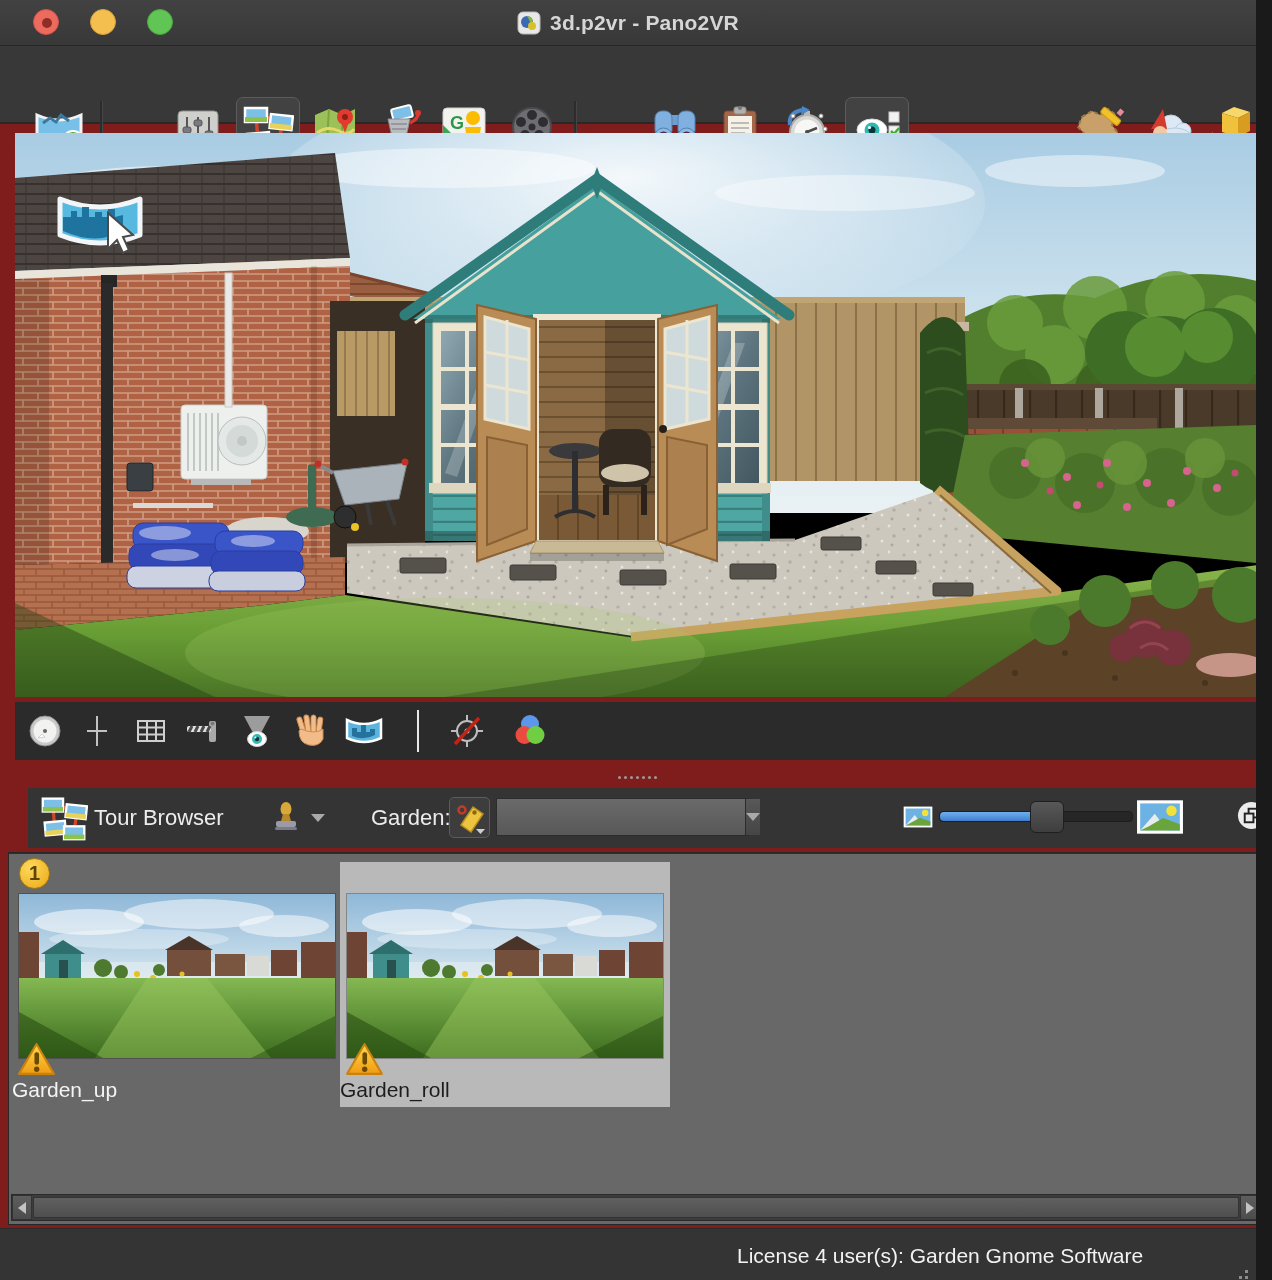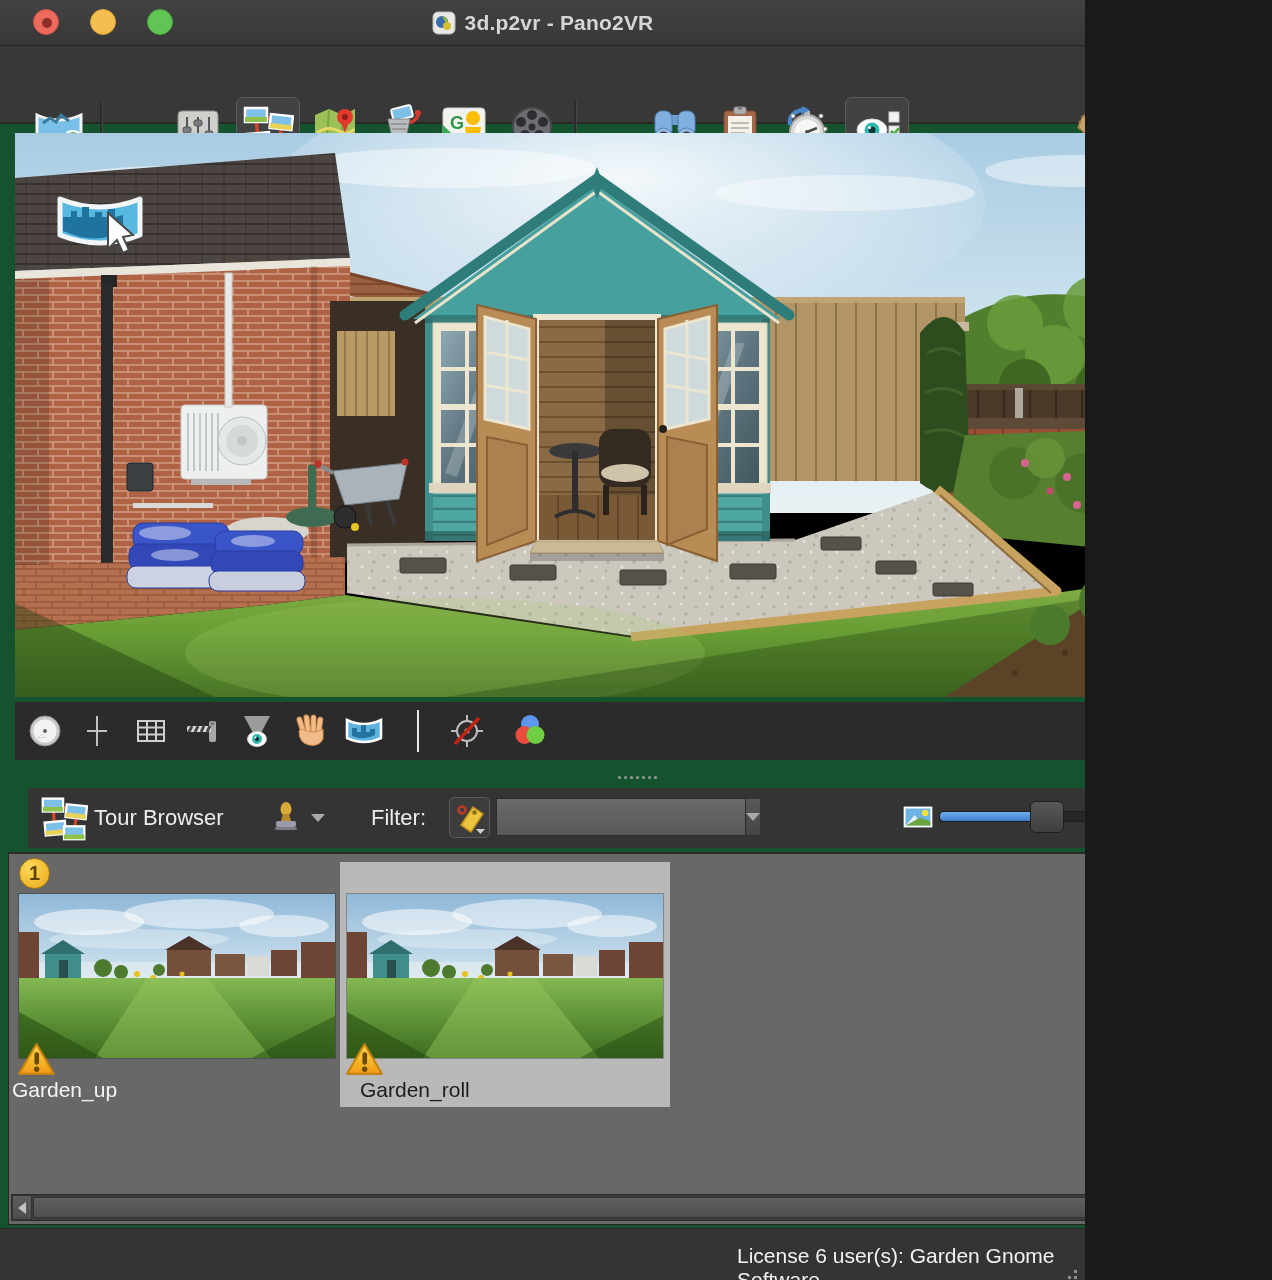--- a/index.html
+++ b/index.html
@@ -1,16 +1,16 @@
 <!DOCTYPE html>
 <html><head>
 <meta charset="utf-8">
 <style>
   html,body{margin:0;padding:0;background:#1a1a1a;}
-  .window{position:relative;width:1085px;height:1280px;background:#14532d;overflow:hidden;
+  .window{position:relative;width:1256px;height:1280px;background:#7f1d1d;overflow:hidden;
           font-family:"Liberation Sans",sans-serif;}
   
   .titlebar{position:absolute;left:0;top:0;width:100%;height:45px;
             background:linear-gradient(#424242,#383838);border-bottom:1px solid #262626;
             display:flex;align-items:center;justify-content:center;}
   .lights{position:absolute;left:33px;top:9px;display:flex;gap:31px;}
   .light{width:26px;height:26px;border-radius:50%;box-sizing:border-box;position:relative;}
   .light.red{background:#ec6a5e;border:1px solid #ce5347;}
   .light.red::after{content:"";position:absolute;left:8px;top:8px;width:10px;height:10px;border-radius:50%;background:#8e2e24;}
   .light.yellow{background:#f5bf4f;border:1px solid #d8a13c;}
@@ -55,21 +55,21 @@
   .roundbtn{position:absolute;top:13px;width:29px;height:29px;display:flex;align-items:center;justify-content:center;}
   
   .thumbs{position:absolute;left:8px;top:852px;width:1256px;height:373px;background:#686868;
           border:1px solid #272727;box-sizing:border-box;box-shadow:inset 0 1px 0 #2e2e2e;}
   .tile{position:absolute;top:9px;width:330px;height:245px;}
   .tile.t1{left:3px;}
   .tile.t2{left:331px;background:#b9b9b9;}
   .timg{position:absolute;left:7px;top:32px;width:316px;height:164px;display:block;box-shadow:0 0 0 1px rgba(40,40,40,.35);}
   .tlabel{position:absolute;left:0;top:216px;width:100%;font-size:21px;}
   .t1 .tlabel{color:#f4f4f4;}
-  .t2 .tlabel{color:#1d1d1d;padding-left:20px;}
+  .t2 .tlabel{color:#1d1d1d;}
   .badge{position:absolute;left:7px;top:-4px;width:31px;height:31px;border-radius:50%;
          background:radial-gradient(circle at 35% 30%,#ffd95c,#e9a816);border:1px solid #a97c0c;box-sizing:border-box;
          color:#5f4300;font-weight:bold;font-size:20px;display:flex;align-items:center;justify-content:center;}
   .warn{position:absolute;left:5px;top:180px;width:39px;height:35px;}
   
   .hscroll{position:absolute;left:2px;right:2px;bottom:3px;height:25px;background:#3c3c3c;border:1px solid #2b2b2b;}
   .sbtn{position:absolute;top:0;width:20px;height:100%;background:linear-gradient(#5e5e5e,#4c4c4c);border:1px solid #333;
         box-sizing:border-box;display:flex;align-items:center;justify-content:center;}
   .sbtn.left{left:0;} .sbtn.right{right:0;}
   .tri-l{width:0;height:0;border-top:6px solid transparent;border-bottom:6px solid transparent;border-right:8px solid #c2c2c2;}
@@ -725,21 +725,21 @@
     <span class="tbh-title">Tour Browser</span>
     <div class="stampbtn">
       <svg width="34" height="34" viewBox="0 0 34 34">
           <ellipse cx="15" cy="8" rx="5.5" ry="7" fill="#d8a838"></ellipse>
           <path d="M12,13 h6 l2,7 h-10 Z" fill="#b8882a"></path>
           <rect x="5" y="20" width="20" height="6" rx="2" fill="#9a9aa8"></rect>
           <rect x="4" y="26" width="22" height="3" rx="1.5" fill="#7a7a88"></rect>
         </svg>
       <span class="caret" style="margin-left:6px"></span>
     </div>
-    <span class="filterlab">Filter:</span>
+    <span class="filterlab">Garden:</span>
     <div class="tagbtn">
       <svg width="34" height="34" viewBox="0 0 34 34">
           <polygon points="8,24 20,6 30,13 18,31" fill="#ecc440" stroke="#bb8f1a" stroke-width="1.5"></polygon>
           <circle cx="21.5" cy="11.5" r="2.2" fill="#8a6a10"></circle>
           <circle cx="9" cy="9" r="3.5" fill="none" stroke="#c23b28" stroke-width="2.5"></circle>
           <polygon points="23,28 32,28 27.5,33" fill="#cfcfcf"></polygon>
         </svg>
     </div>
     <div class="combo">
       <input value="" style="">
@@ -797,17 +797,17 @@
           <span class="tri-l"></span>
         </div>
       <div class="sthumb"></div>
       <div class="sbtn right">
           <span class="tri-r"></span>
         </div>
     </div>
   </div>
 
   <div class="statusbar">
-    <span class="statustext">License 6 user(s): Garden Gnome Software</span>
+    <span class="statustext">License 4 user(s): Garden Gnome Software</span>
     <div class="grip"></div>
   </div>
 
 </div>
 
 </body></html>

